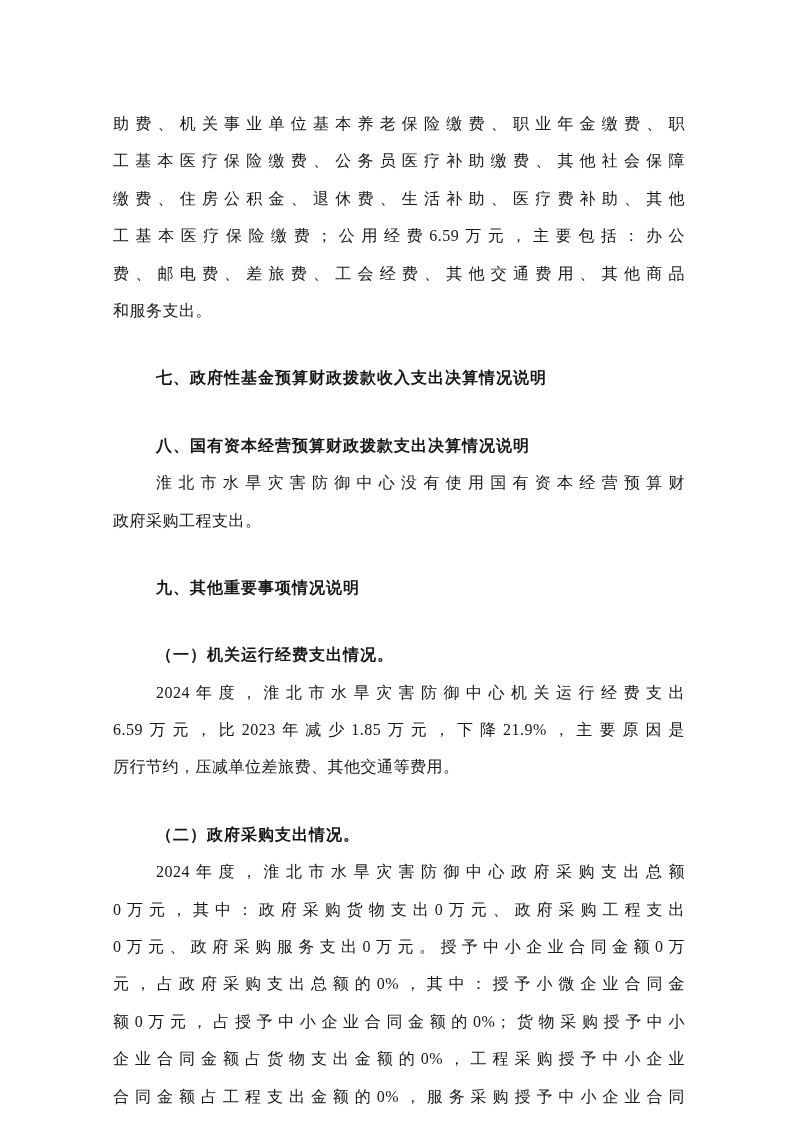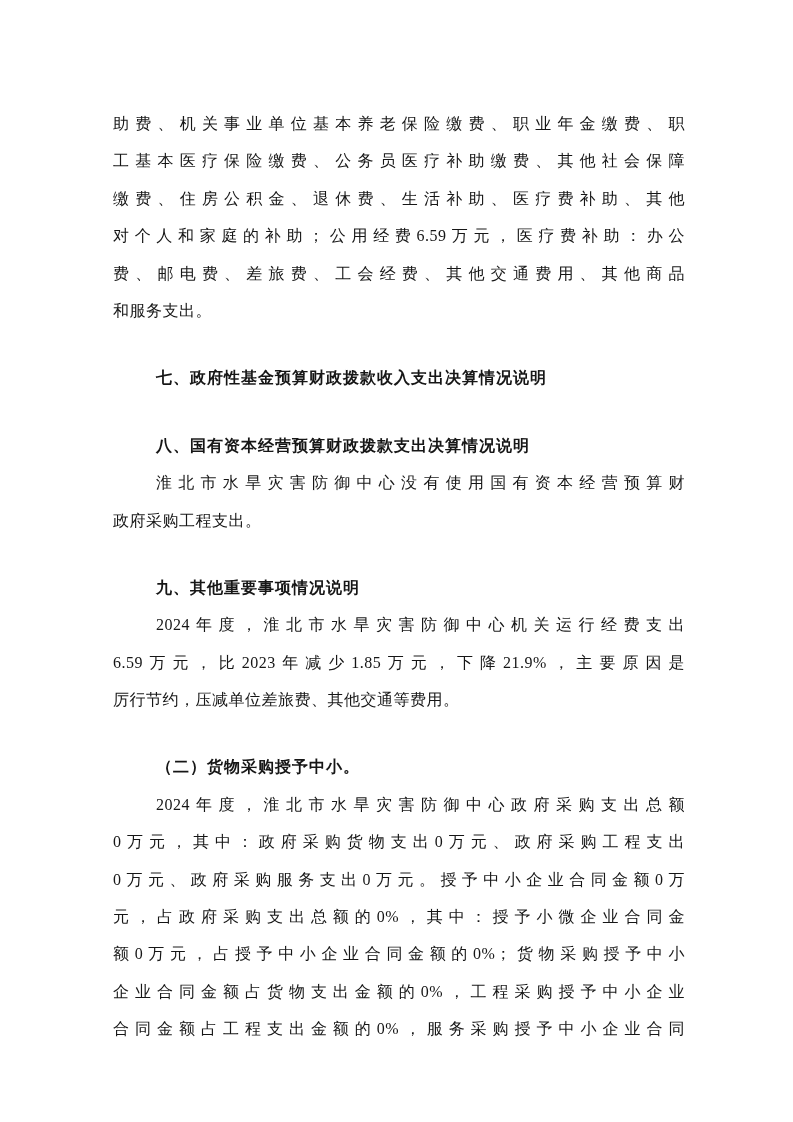--- a/index.html
+++ b/index.html
@@ -57,32 +57,33 @@
   }
 </style>
 </head>
 <body>
 
 <div class="page">
   <div class="content" id="content">
       <div class="line">助费、机关事业单位基本养老保险缴费、职业年金缴费、职</div>
       <div class="line">工基本医疗保险缴费、公务员医疗补助缴费、其他社会保障</div>
       <div class="line">缴费、住房公积金、退休费、生活补助、医疗费补助、其他</div>
-      <div class="line">对个人和家庭的补助；公用经费6.59万元，医疗费补助：办公</div>
+      <div class="line">工基本医疗保险缴费；公用经费6.59万元，主要包括：办公</div>
       <div class="line">费、邮电费、差旅费、工会经费、其他交通费用、其他商品</div>
       <div class="line left">和服务支出。</div>
       <div class="line bold indent left">七、政府性基金预算财政拨款收入支出决算情况说明</div>
       <div class="line bold indent left">八、国有资本经营预算财政拨款支出决算情况说明</div>
       <div class="line indent">淮北市水旱灾害防御中心没有使用国有资本经营预算财</div>
       <div class="line left">政府采购工程支出。</div>
       <div class="line bold indent left">九、其他重要事项情况说明</div>
+      <div class="line bold indent left">（一）机关运行经费支出情况。</div>
       <div class="line indent">2024年度，淮北市水旱灾害防御中心机关运行经费支出</div>
       <div class="line">6.59万元，比2023年减少1.85万元，下降21.9%，主要原因是</div>
       <div class="line left">厉行节约，压减单位差旅费、其他交通等费用。</div>
-      <div class="line bold indent left">（二）货物采购授予中小。</div>
+      <div class="line bold indent left">（二）政府采购支出情况。</div>
       <div class="line indent">2024年度，淮北市水旱灾害防御中心政府采购支出总额</div>
       <div class="line">0万元，其中：政府采购货物支出0万元、政府采购工程支出</div>
       <div class="line">0万元、政府采购服务支出0万元。授予中小企业合同金额0万</div>
       <div class="line">元，占政府采购支出总额的0%，其中：授予小微企业合同金</div>
       <div class="line">额0万元，占授予中小企业合同金额的0%；货物采购授予中小</div>
       <div class="line">企业合同金额占货物支出金额的0%，工程采购授予中小企业</div>
       <div class="line">合同金额占工程支出金额的0%，服务采购授予中小企业合同</div>
     </div>
 </div>
 

